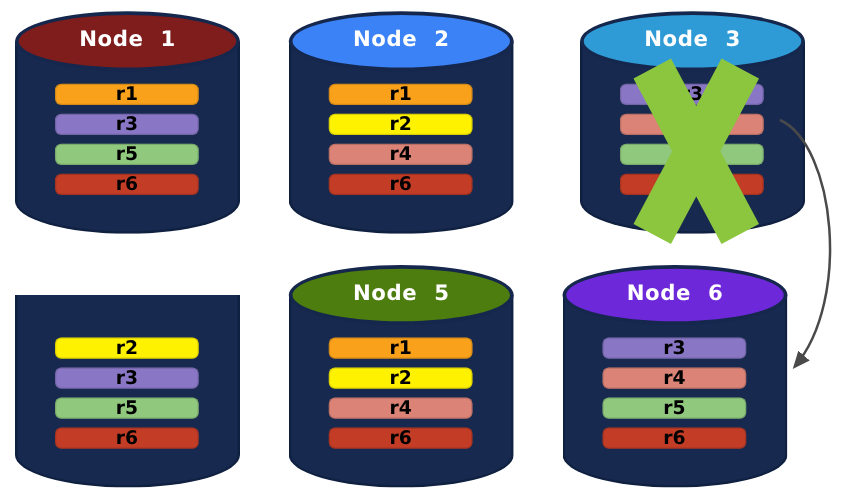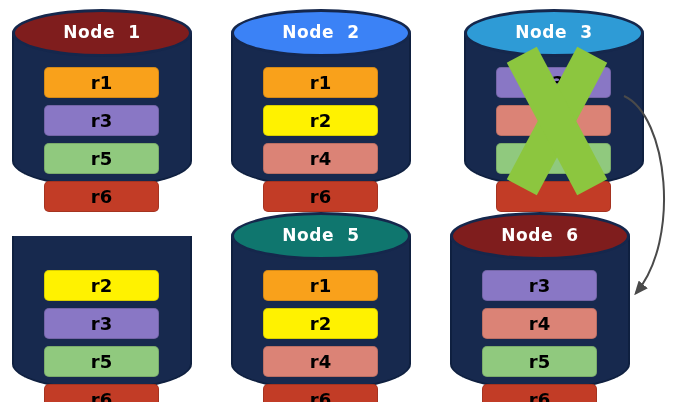--- a/index.html
+++ b/index.html
@@ -42,24 +42,24 @@
     word-spacing: 7px;
     letter-spacing: 0.5px;
     transform: translateY(-1px);
   }
 
   .bars {
     position: absolute; left: 32px; right: 33px; top: 58px;
     display: flex; flex-direction: column; gap: 7px;
   }
   .bar {
-    height: 31px;
+    height: 17px;
     border-radius: 5px;
     display: flex; align-items: center; justify-content: center;
-    font-weight: bold; font-size: 18px; color: #000000;
+    font-weight: bold; font-size: 15px; color: #000000;
     line-height: 15px;
     box-shadow: inset 0 0 0 1px rgba(0,0,0,0.15);
   }
 
   .x-mark {
     position: absolute; left: 40px; top: 40px; width: 106px; height: 144px;
     z-index: 5;
   }
   .x-stroke {
     position: absolute; left: 50%; top: 50%;
@@ -168,42 +168,42 @@
           <span style="color: rgb(0, 0, 0);">r5</span>
         </div>
         <div class="bar" style="background: rgb(194, 60, 38);">
           <span style="color: rgb(0, 0, 0);">r6</span>
         </div>
       </div>
 
     </div>
     <div class="node" data-idx="4">
       <div class="cyl-body" style="background: rgb(23, 41, 78);"></div>
-      <div class="cyl-top" style="background: #0f766e;">
+      <div class="cyl-top" style="background: #4d7c0f;">
         <span class="node-title" style="color: rgb(255, 255, 255);">Node 5</span>
       </div>
       <div class="bars">
         <div class="bar" style="background: rgb(249, 161, 27);">
           <span style="color: rgb(0, 0, 0);">r1</span>
         </div>
         <div class="bar" style="background: rgb(255, 242, 0);">
           <span style="color: rgb(0, 0, 0);">r2</span>
         </div>
         <div class="bar" style="background: rgb(219, 131, 118);">
           <span style="color: rgb(0, 0, 0);">r4</span>
         </div>
         <div class="bar" style="background: rgb(194, 60, 38);">
           <span style="color: rgb(0, 0, 0);">r6</span>
         </div>
       </div>
 
     </div>
     <div class="node" data-idx="5">
       <div class="cyl-body" style="background: rgb(23, 41, 78);"></div>
-      <div class="cyl-top" style="background: #7f1d1d;">
+      <div class="cyl-top" style="background: #6d28d9;">
         <span class="node-title" style="color: rgb(255, 255, 255);">Node 6</span>
       </div>
       <div class="bars">
         <div class="bar" style="background: rgb(137, 119, 197);">
           <span style="color: rgb(0, 0, 0);">r3</span>
         </div>
         <div class="bar" style="background: rgb(219, 131, 118);">
           <span style="color: rgb(0, 0, 0);">r4</span>
         </div>
         <div class="bar" style="background: rgb(144, 201, 126);">

